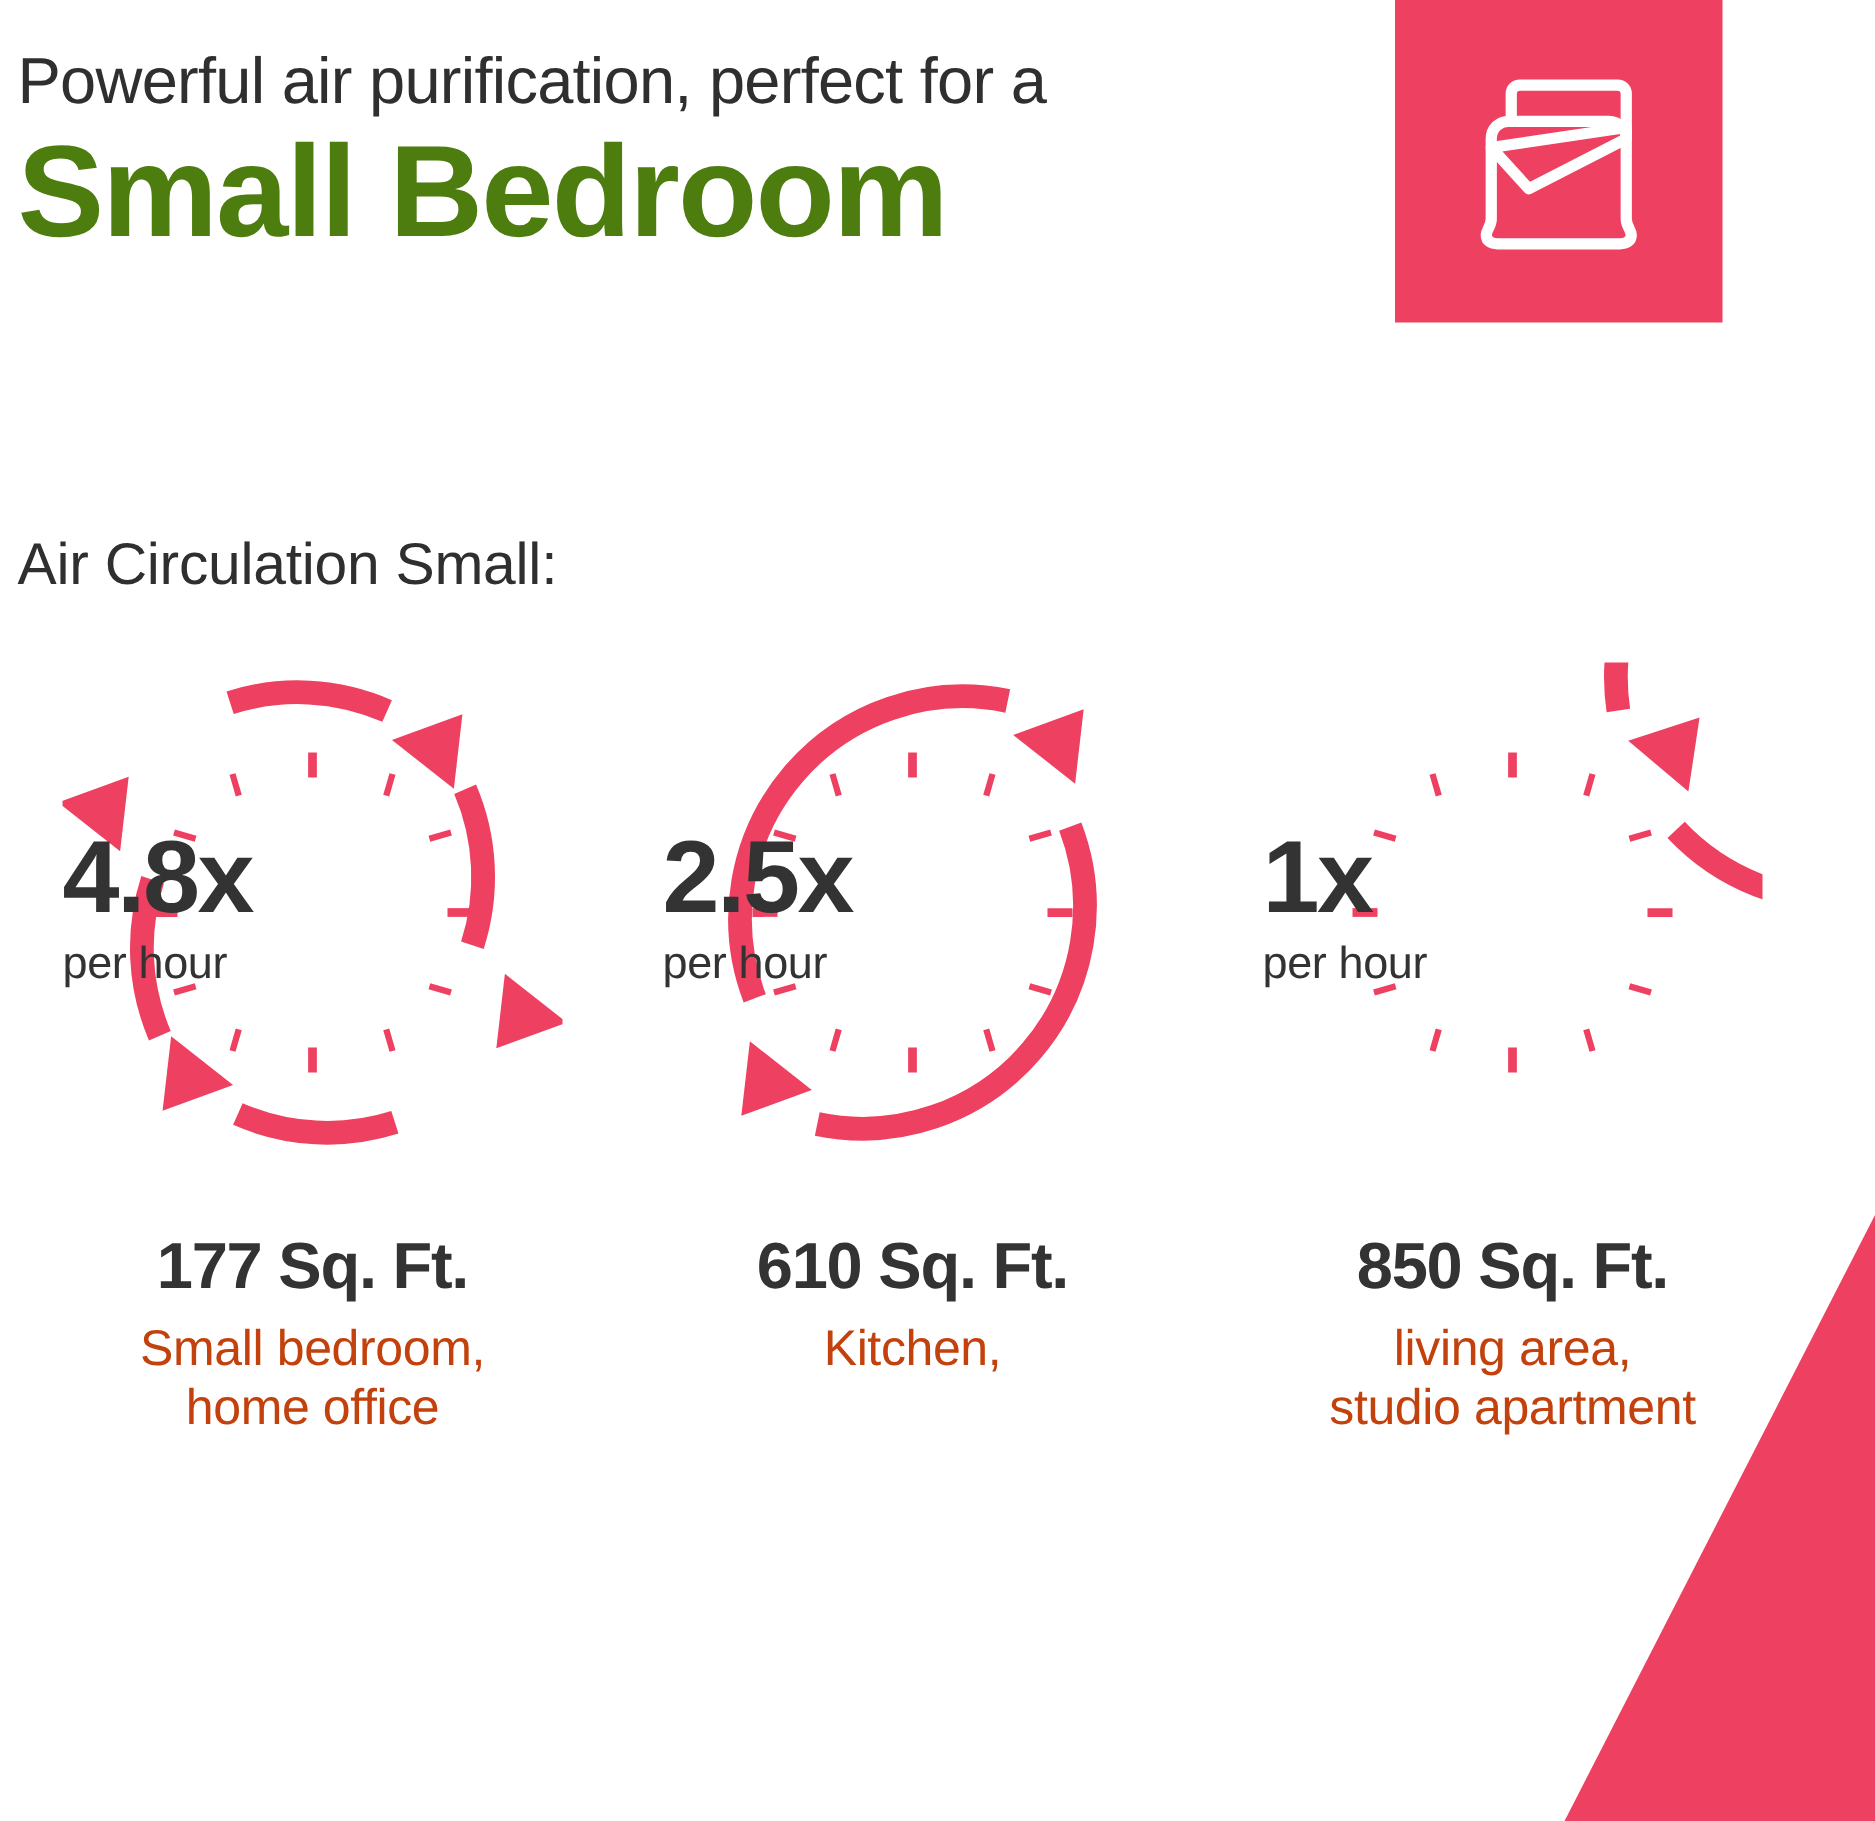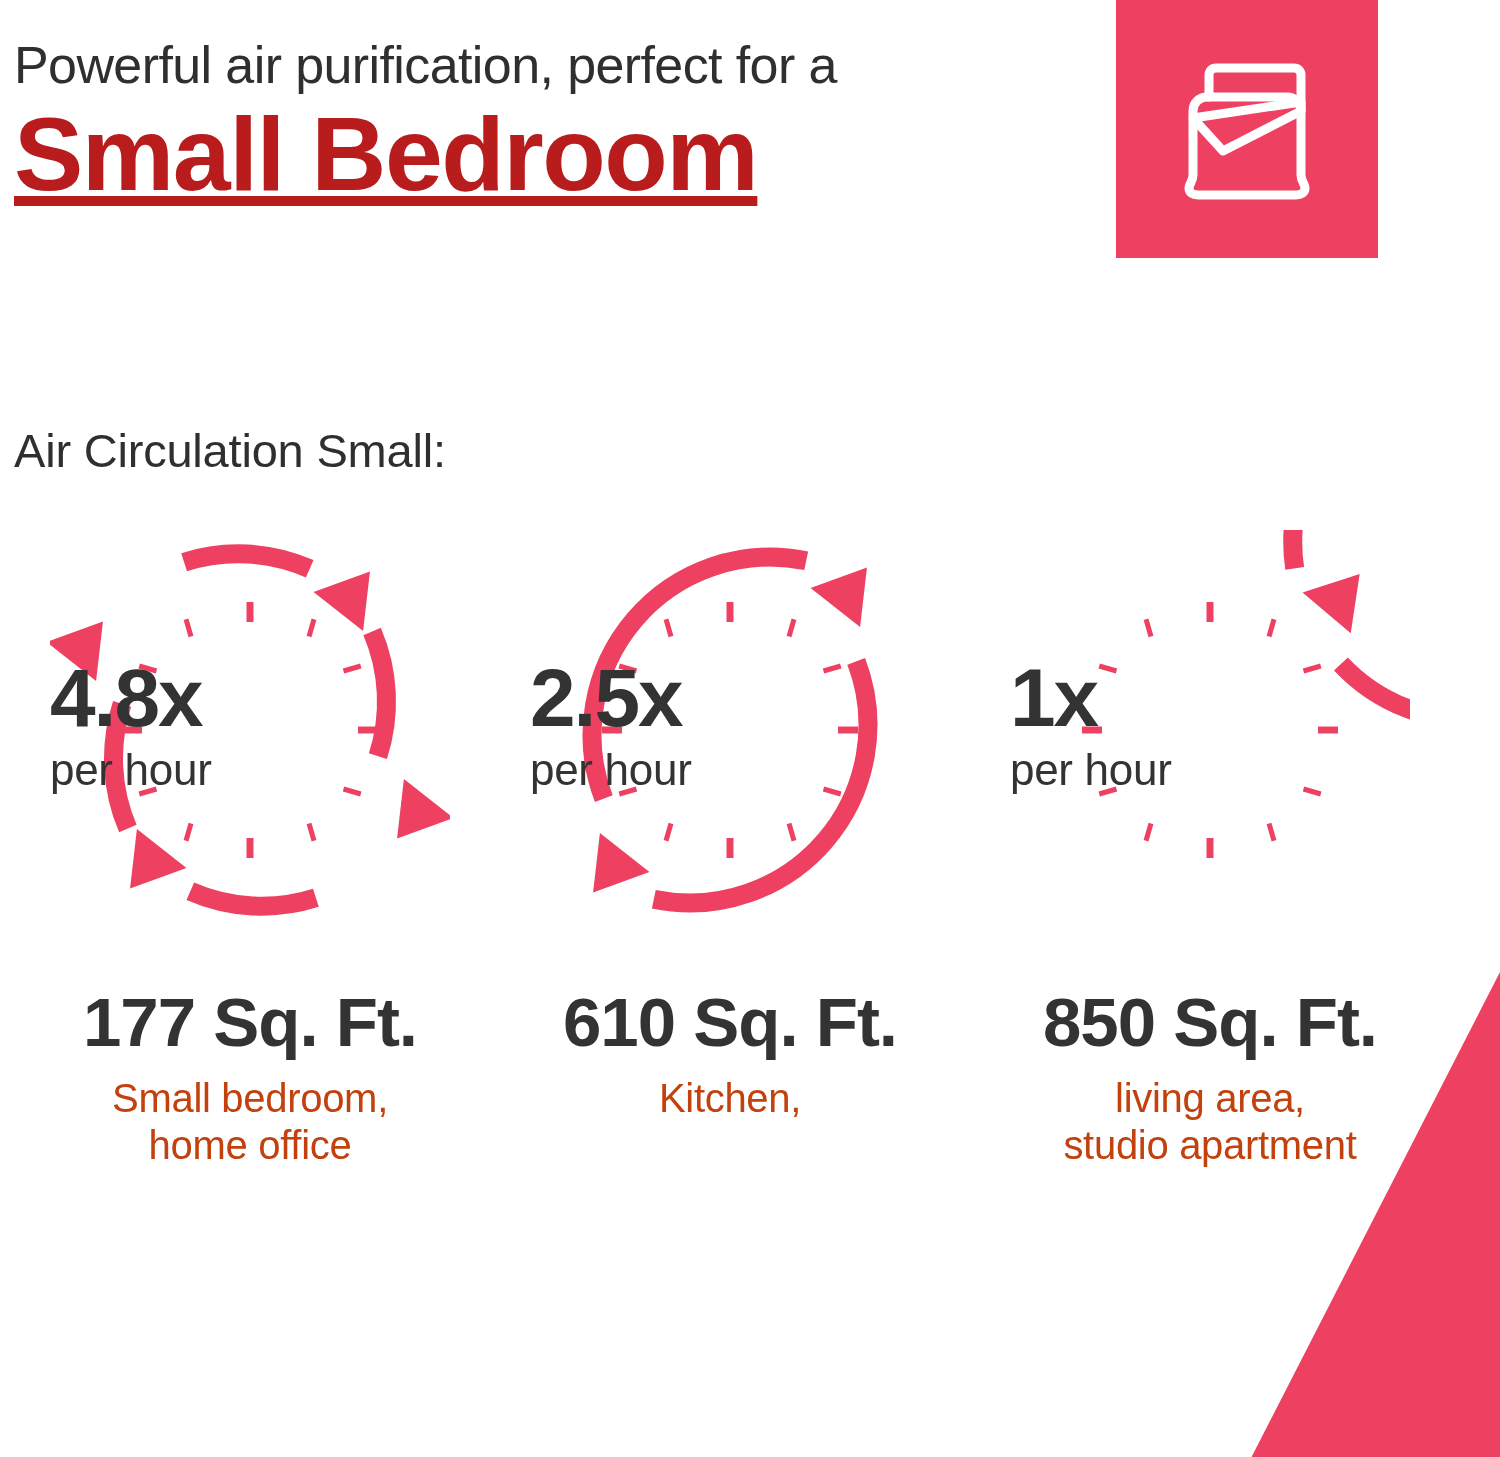--- a/index.html
+++ b/index.html
@@ -12,22 +12,22 @@
   }
   .stage{position:relative;width:1500px;height:1457px;overflow:hidden;}
 
   
   .headline-wrap{position:absolute;left:14px;top:38px;width:1060px;}
   .headline-sub{
     font-size:52px;line-height:1.05;color:#2f2f2f;font-weight:400;
     letter-spacing:-0.6px;white-space:nowrap;
   }
   .headline-main{
-    font-size:104px;line-height:1.06;color:#b91c1c;font-weight:700;
-    letter-spacing:-1.5px;margin-top:6px;white-space:nowrap;text-decoration:underline;
+    font-size:104px;line-height:1.06;color:#4d7c0f;font-weight:700;
+    letter-spacing:-1.5px;margin-top:6px;white-space:nowrap;
   }
 
   
   .bedbox{
     position:absolute;left:1116px;top:0px;width:262px;height:258px;
     background:#EE4060;
   }
   .bedbox svg{position:absolute;left:50%;top:50%;transform:translate(-50%,-50%);}
 
   
@@ -51,33 +51,33 @@
   .dial-text{
     position:absolute;left:0;right:0;top:50%;
     transform:translateY(-52%);
     text-align:left;pointer-events:none;
   }
   .dial-value{
     font-size:82px;font-weight:700;color:#333333;line-height:0.95;
     letter-spacing:-2px;
   }
   .dial-unit{
-    font-size:44px;font-weight:400;color:#333333;margin-top:8px;
+    font-size:36px;font-weight:400;color:#333333;margin-top:8px;
     letter-spacing:-0.3px;
   }
 
   
   .labels{
     position:absolute;left:0px;top:985px;width:1500px;
     display:flex;
   }
   .label-col{width:480px;text-align:center;}
   .label-col.l1{margin-left:10px;}
   .label-area{
-    font-size:69px;font-weight:700;color:#333333;letter-spacing:-1px;
+    font-size:52px;font-weight:700;color:#333333;letter-spacing:-1px;
     line-height:1.1;
   }
   .label-desc{
     font-size:40px;color:#c2410c;font-weight:400;
     line-height:1.18;margin-top:14px;letter-spacing:-0.3px;
   }
 
   
   .corner-tri{position:absolute;left:1240px;top:960px;}
 </style>

